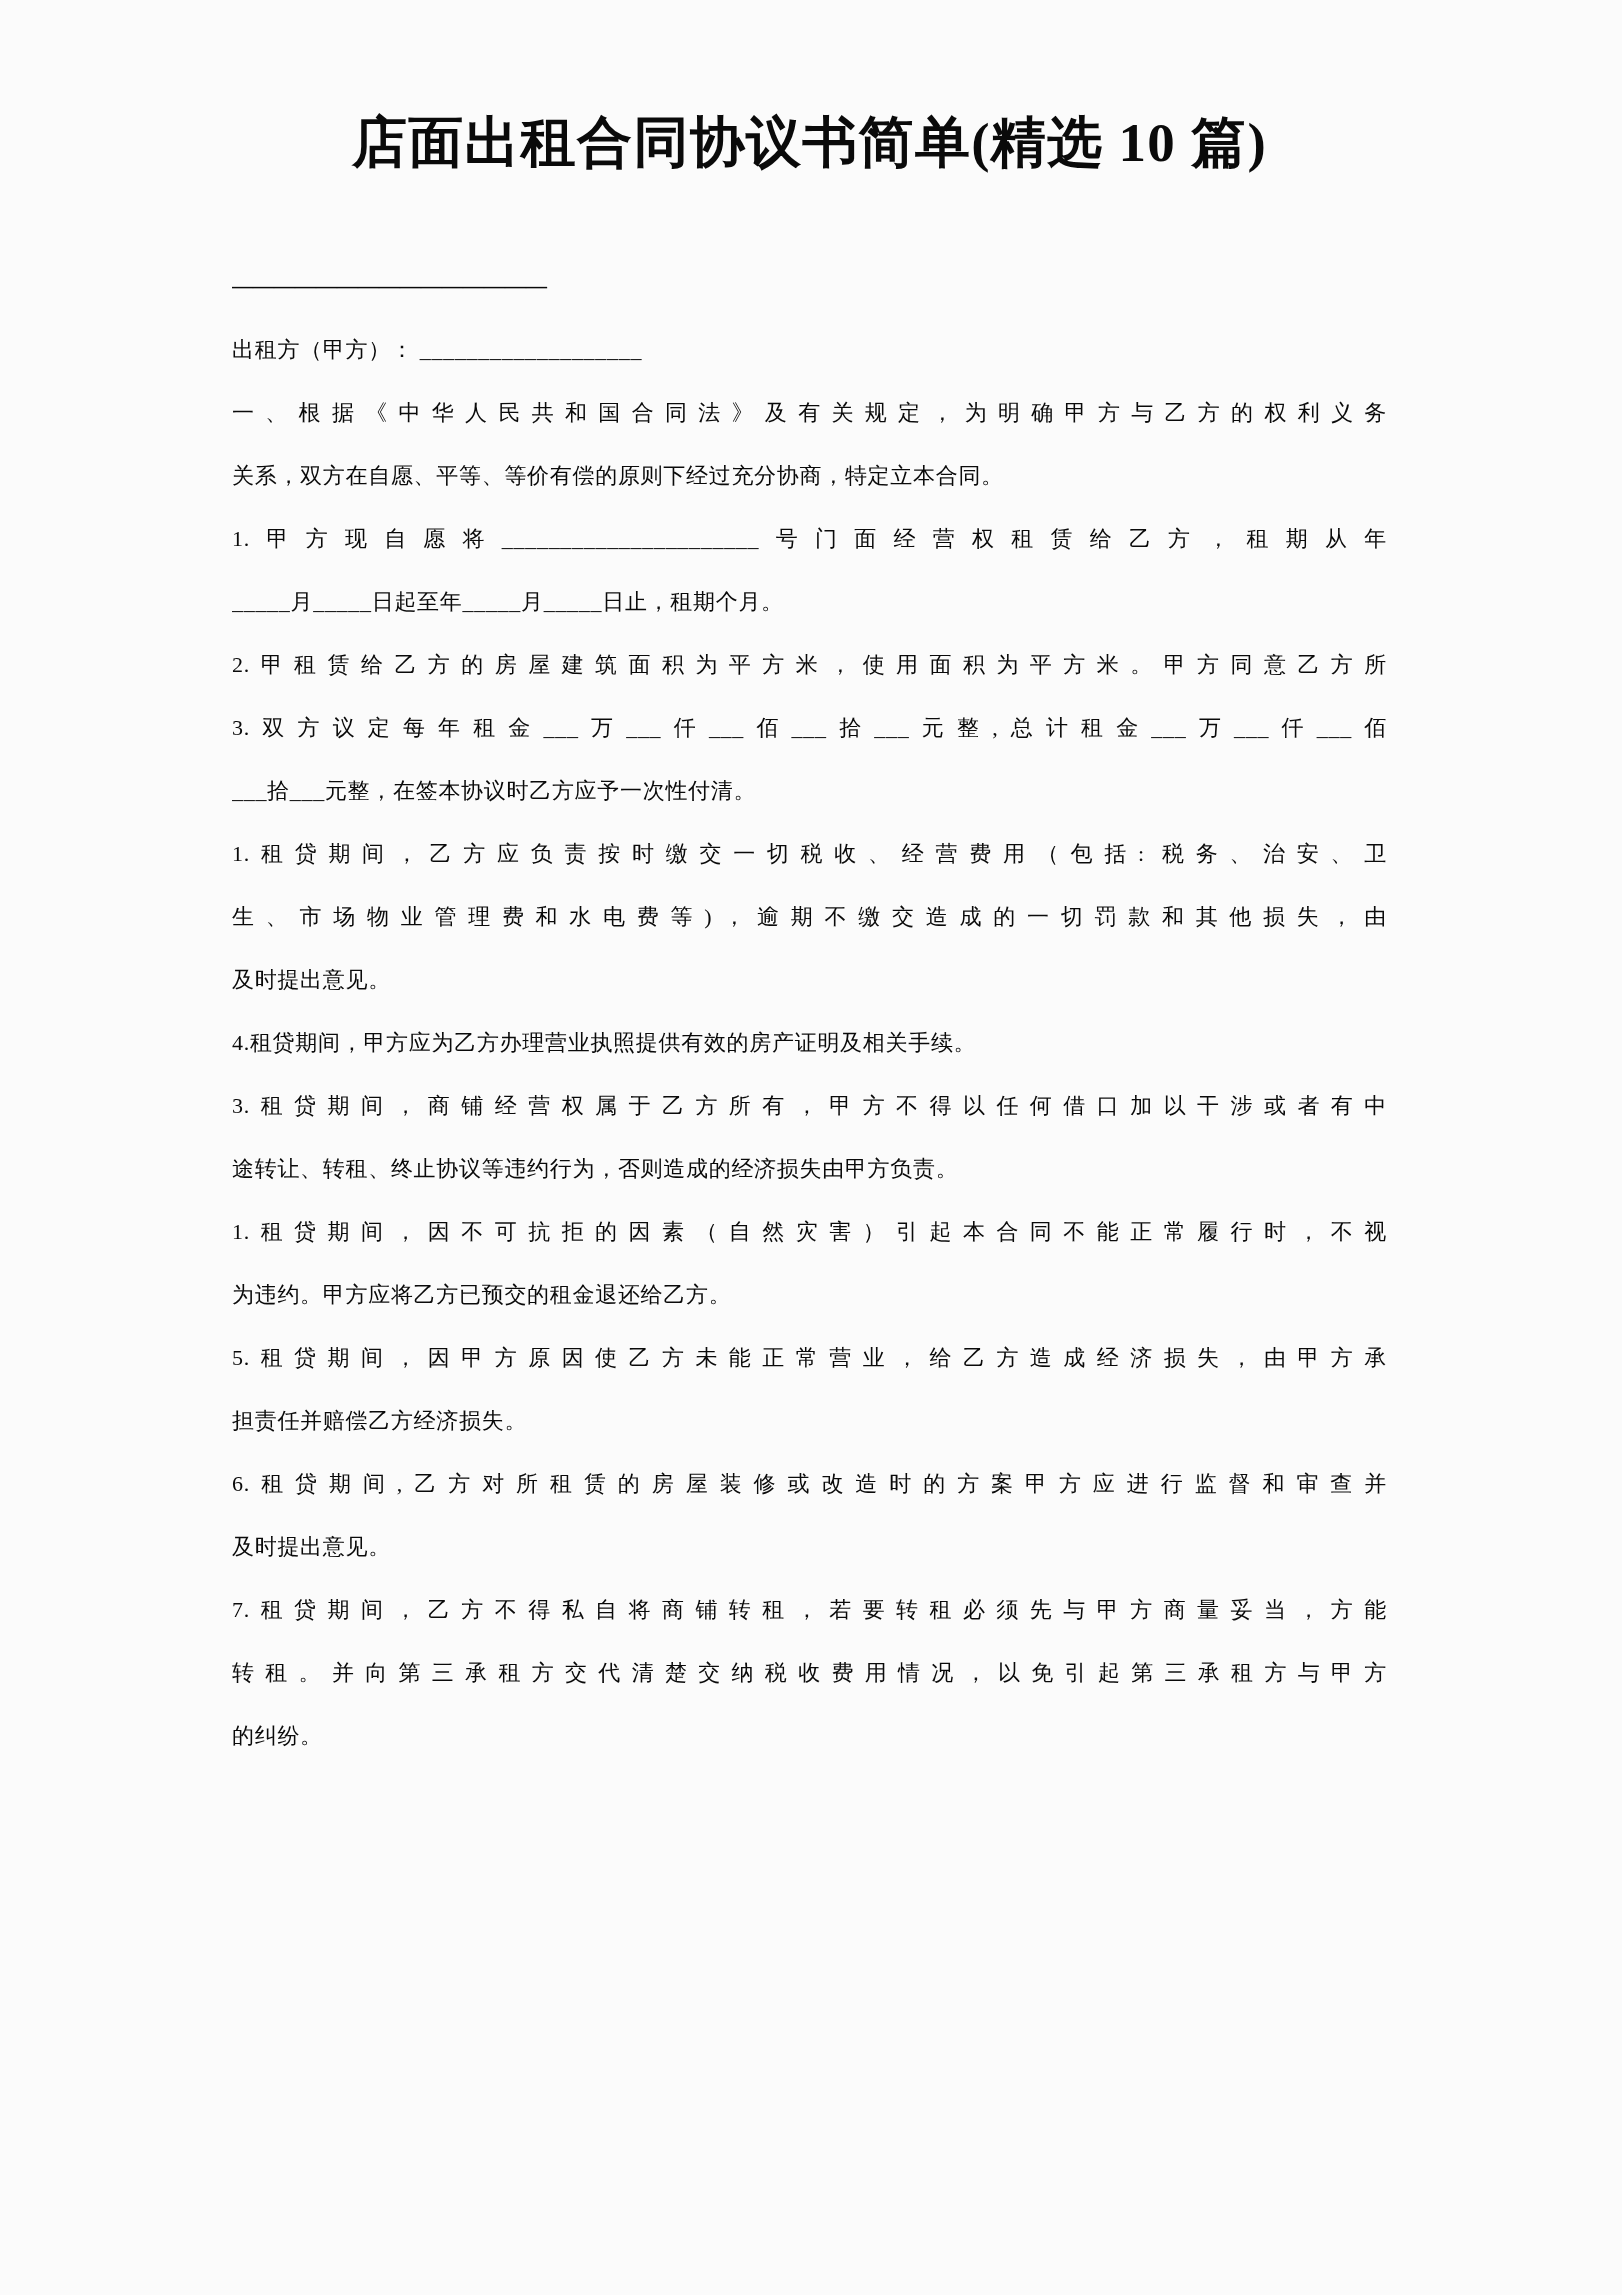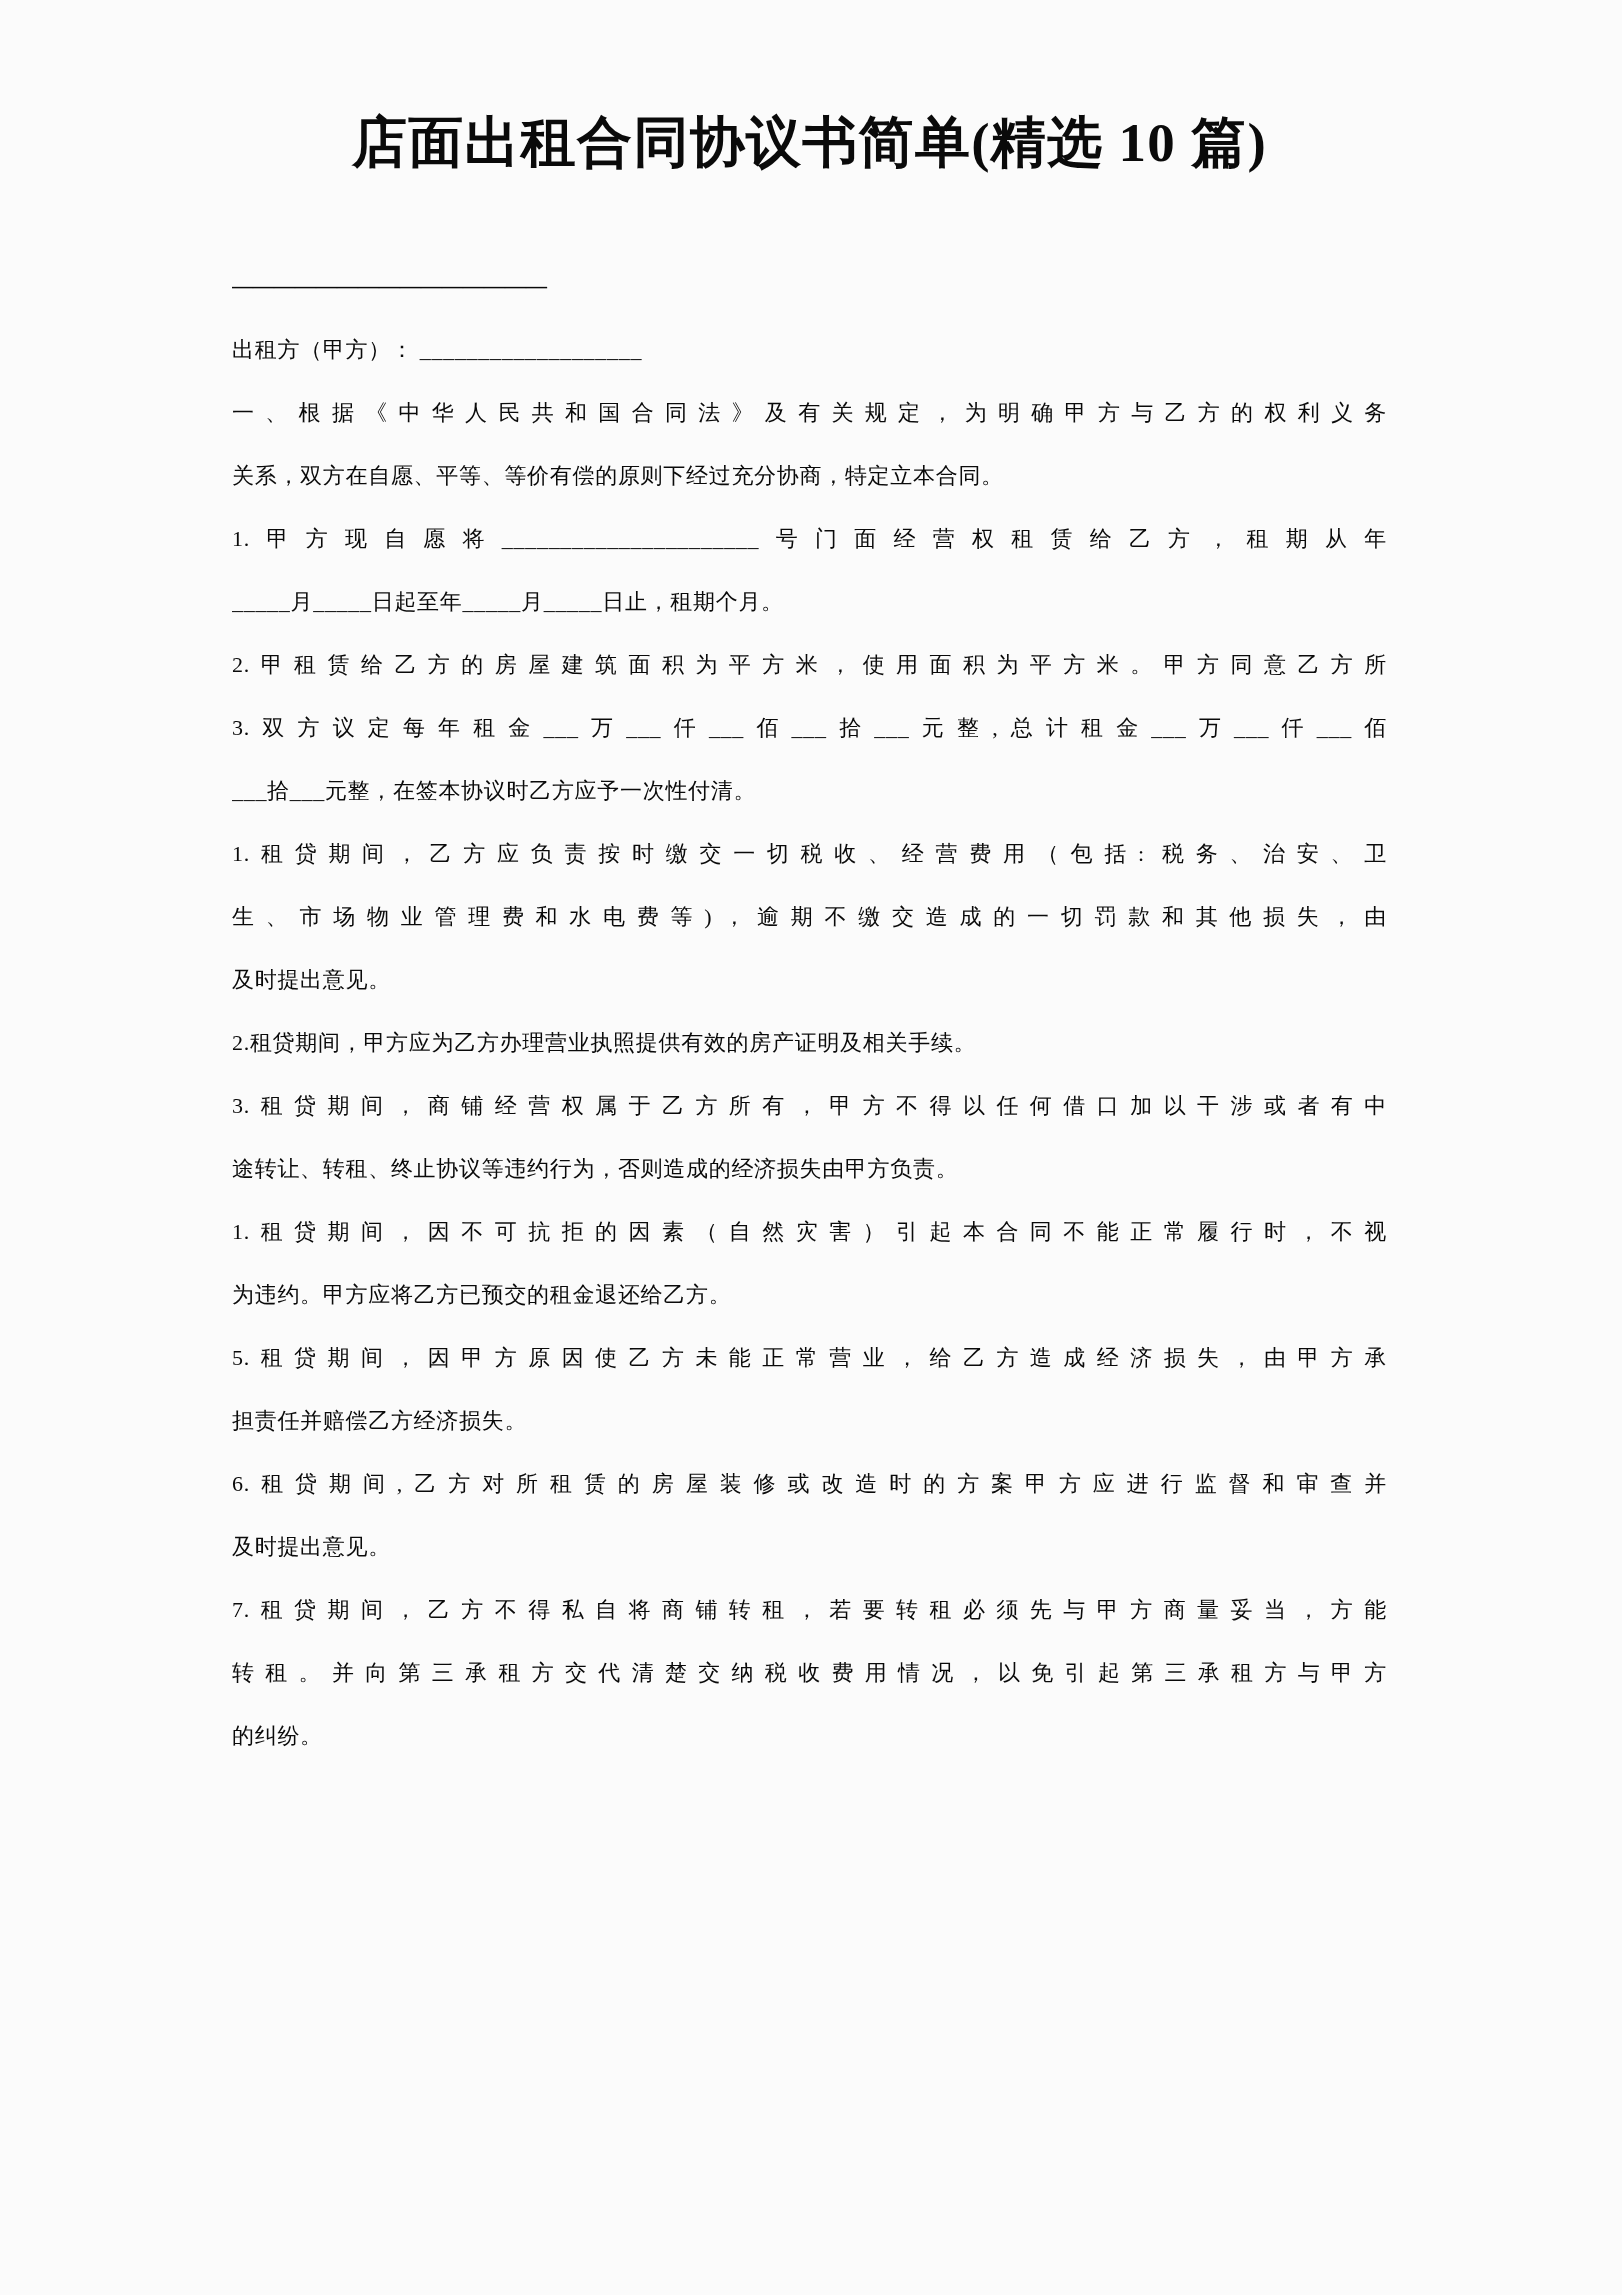--- a/index.html
+++ b/index.html
@@ -63,21 +63,21 @@
         <div class="line j">一、根据《中华人民共和国合同法》及有关规定，为明确甲方与乙方的权利义务</div>
         <div class="line">关系，双方在自愿、平等、等价有偿的原则下经过充分协商，特定立本合同。</div>
         <div class="line j">1.甲方现自愿将______________________号门面经营权租赁给乙方，租期从年</div>
         <div class="line">_____月_____日起至年_____月_____日止，租期个月。</div>
         <div class="line j">2.甲租赁给乙方的房屋建筑面积为平方米，使用面积为平方米。甲方同意乙方所</div>
         <div class="line j">3.双方议定每年租金___万___仟___佰___拾___元整,总计租金___万___仟___佰</div>
         <div class="line">___拾___元整，在签本协议时乙方应予一次性付清。</div>
         <div class="line j">1.租贷期间，乙方应负责按时缴交一切税收、经营费用（包括: 税务、治安、卫</div>
         <div class="line j">生、市场物业管理费和水电费等)，逾期不缴交造成的一切罚款和其他损失，由</div>
         <div class="line">及时提出意见。</div>
-        <div class="line">2.租贷期间，甲方应为乙方办理营业执照提供有效的房产证明及相关手续。</div>
+        <div class="line">4.租贷期间，甲方应为乙方办理营业执照提供有效的房产证明及相关手续。</div>
         <div class="line j">3.租贷期间，商铺经营权属于乙方所有，甲方不得以任何借口加以干涉或者有中</div>
         <div class="line">途转让、转租、终止协议等违约行为，否则造成的经济损失由甲方负责。</div>
         <div class="line j">1.租贷期间，因不可抗拒的因素（自然灾害）引起本合同不能正常履行时，不视</div>
         <div class="line">为违约。甲方应将乙方已预交的租金退还给乙方。</div>
         <div class="line j">5.租贷期间，因甲方原因使乙方未能正常营业，给乙方造成经济损失，由甲方承</div>
         <div class="line">担责任并赔偿乙方经济损失。</div>
         <div class="line j">6.租贷期间,乙方对所租赁的房屋装修或改造时的方案甲方应进行监督和审查并</div>
         <div class="line">及时提出意见。</div>
         <div class="line j">7.租贷期间，乙方不得私自将商铺转租，若要转租必须先与甲方商量妥当，方能</div>
         <div class="line j">转租。并向第三承租方交代清楚交纳税收费用情况，以免引起第三承租方与甲方</div>

